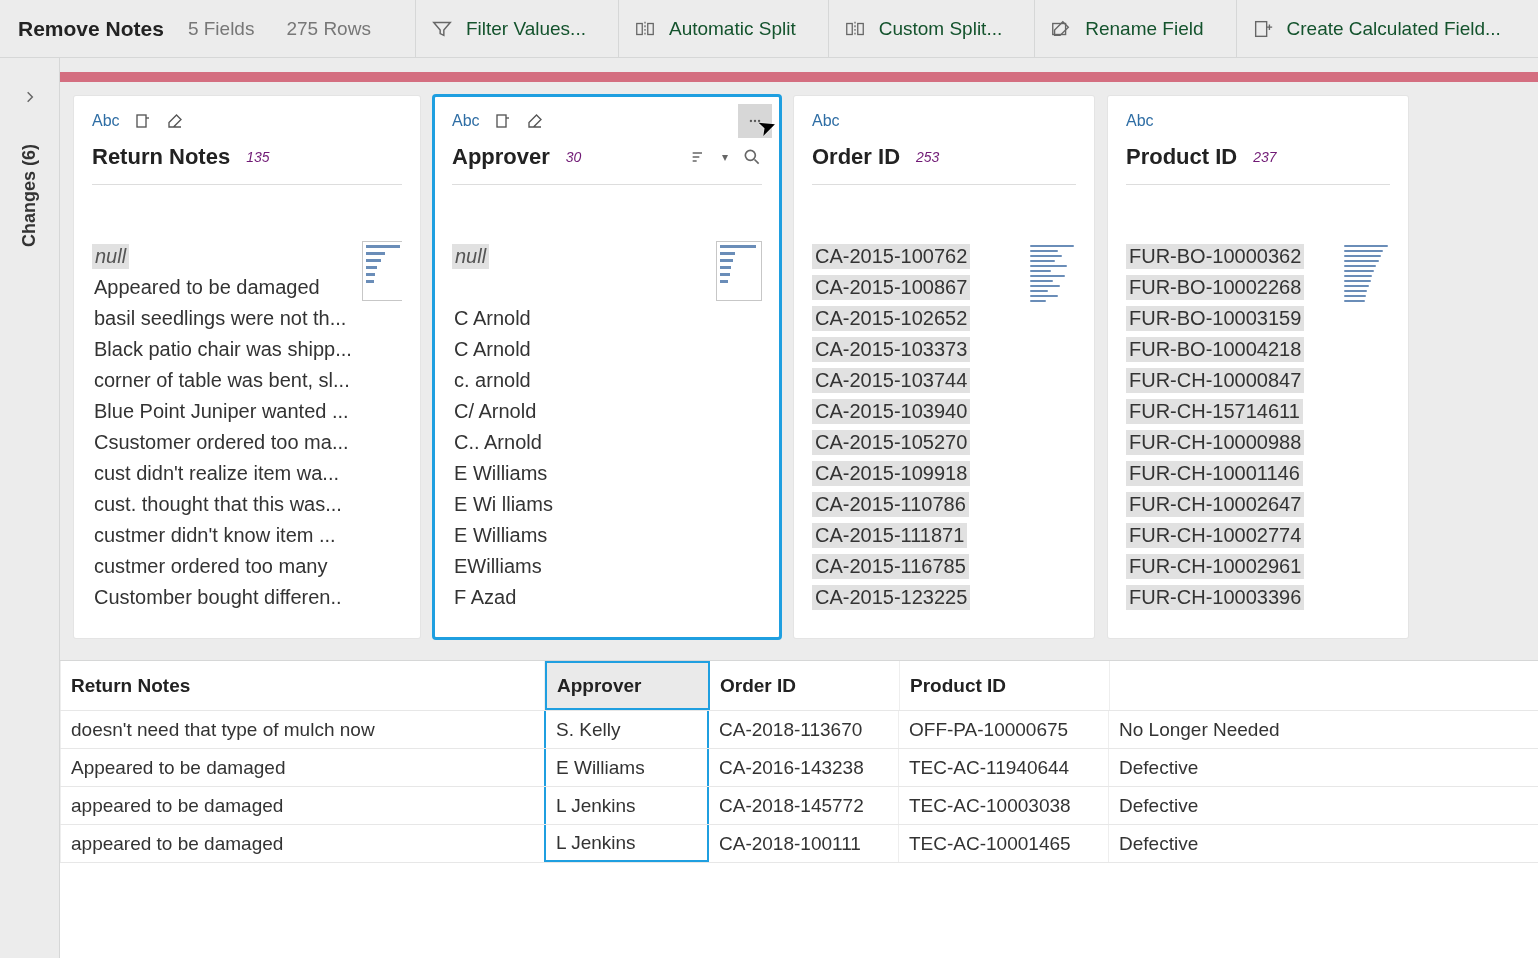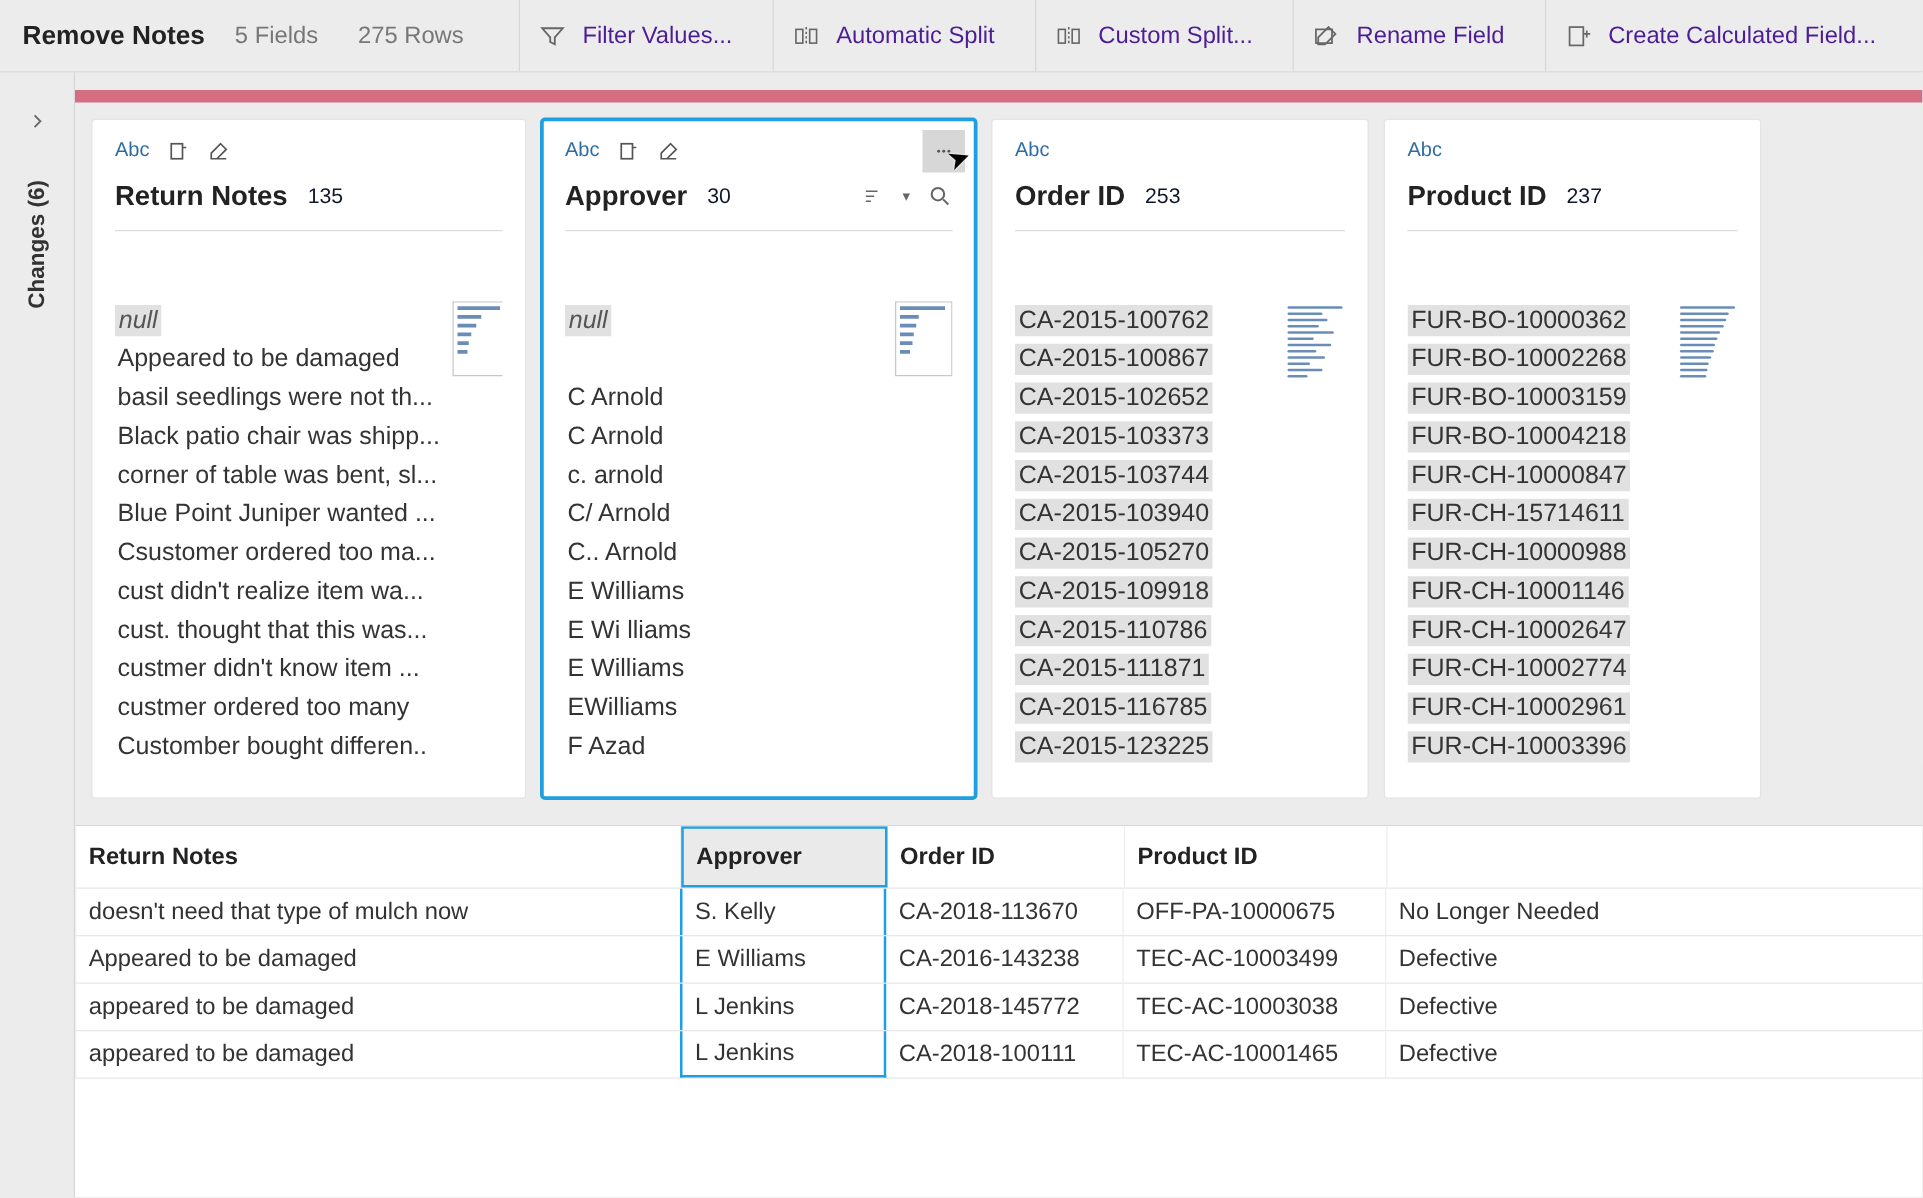--- a/index.html
+++ b/index.html
@@ -29,21 +29,21 @@
     font-weight: 700;
     color: #222;
     font-size: 21px;
     margin-right: 6px;
   }
   .top-bar .meta { color: #777; margin-right: 26px; }
   .tb-btn {
     display: flex; align-items: center;
     gap: 12px;
     padding: 6px 14px;
-    color: #4c1d95;
+    color: #14532d;
     cursor: pointer;
     border-left: 1px solid #d6d7d7;
     height: 100%;
   }
   .tb-icon { width: 24px; height: 24px; display:inline-flex; align-items:center; justify-content:center; color:#666; }
 
   
   .workspace {
     display: flex;
     height: calc(100% - 58px);
@@ -112,21 +112,21 @@
 
   .card-title-row {
     display:flex; align-items:center; gap:16px;
     border-bottom: 1px solid #ddd;
     padding-bottom: 14px;
     margin-bottom: 8px;
   }
   .card-title {
     font-weight: 800; font-size: 22px; color:#222;
   }
-  .card-count { color:#0f172a; font-size:17px; }
+  .card-count { color:#701a75; font-size:14px;font-style:italic; }
   .card-title-actions {
     margin-left:auto; display:flex; gap:14px; align-items:center; color:#666;
   }
 
   .card-menu-btn {
     position:absolute;
     top:8px; right:8px;
     width:34px; height:34px;
     background:#d7d7d7;
     display:flex; align-items:center; justify-content:center;
@@ -650,21 +650,21 @@
         <div class="grid-cell gc-notes">doesn't need that type of mulch now</div>
         <div class="grid-cell gc-approver">S. Kelly</div>
         <div class="grid-cell gc-order">CA-2018-113670</div>
         <div class="grid-cell gc-product">OFF-PA-10000675</div>
         <div class="grid-cell gc-reason">No Longer Needed</div>
       </div>
       <div class="grid-row">
         <div class="grid-cell gc-notes">Appeared to be damaged</div>
         <div class="grid-cell gc-approver">E Williams</div>
         <div class="grid-cell gc-order">CA-2016-143238</div>
-        <div class="grid-cell gc-product">TEC-AC-10003499</div>
+        <div class="grid-cell gc-product">TEC-AC-11940644</div>
         <div class="grid-cell gc-reason">Defective</div>
       </div>
       <div class="grid-row">
         <div class="grid-cell gc-notes">appeared to be damaged</div>
         <div class="grid-cell gc-approver">L Jenkins</div>
         <div class="grid-cell gc-order">CA-2018-145772</div>
         <div class="grid-cell gc-product">TEC-AC-10003038</div>
         <div class="grid-cell gc-reason">Defective</div>
       </div>
       <div class="grid-row last">

